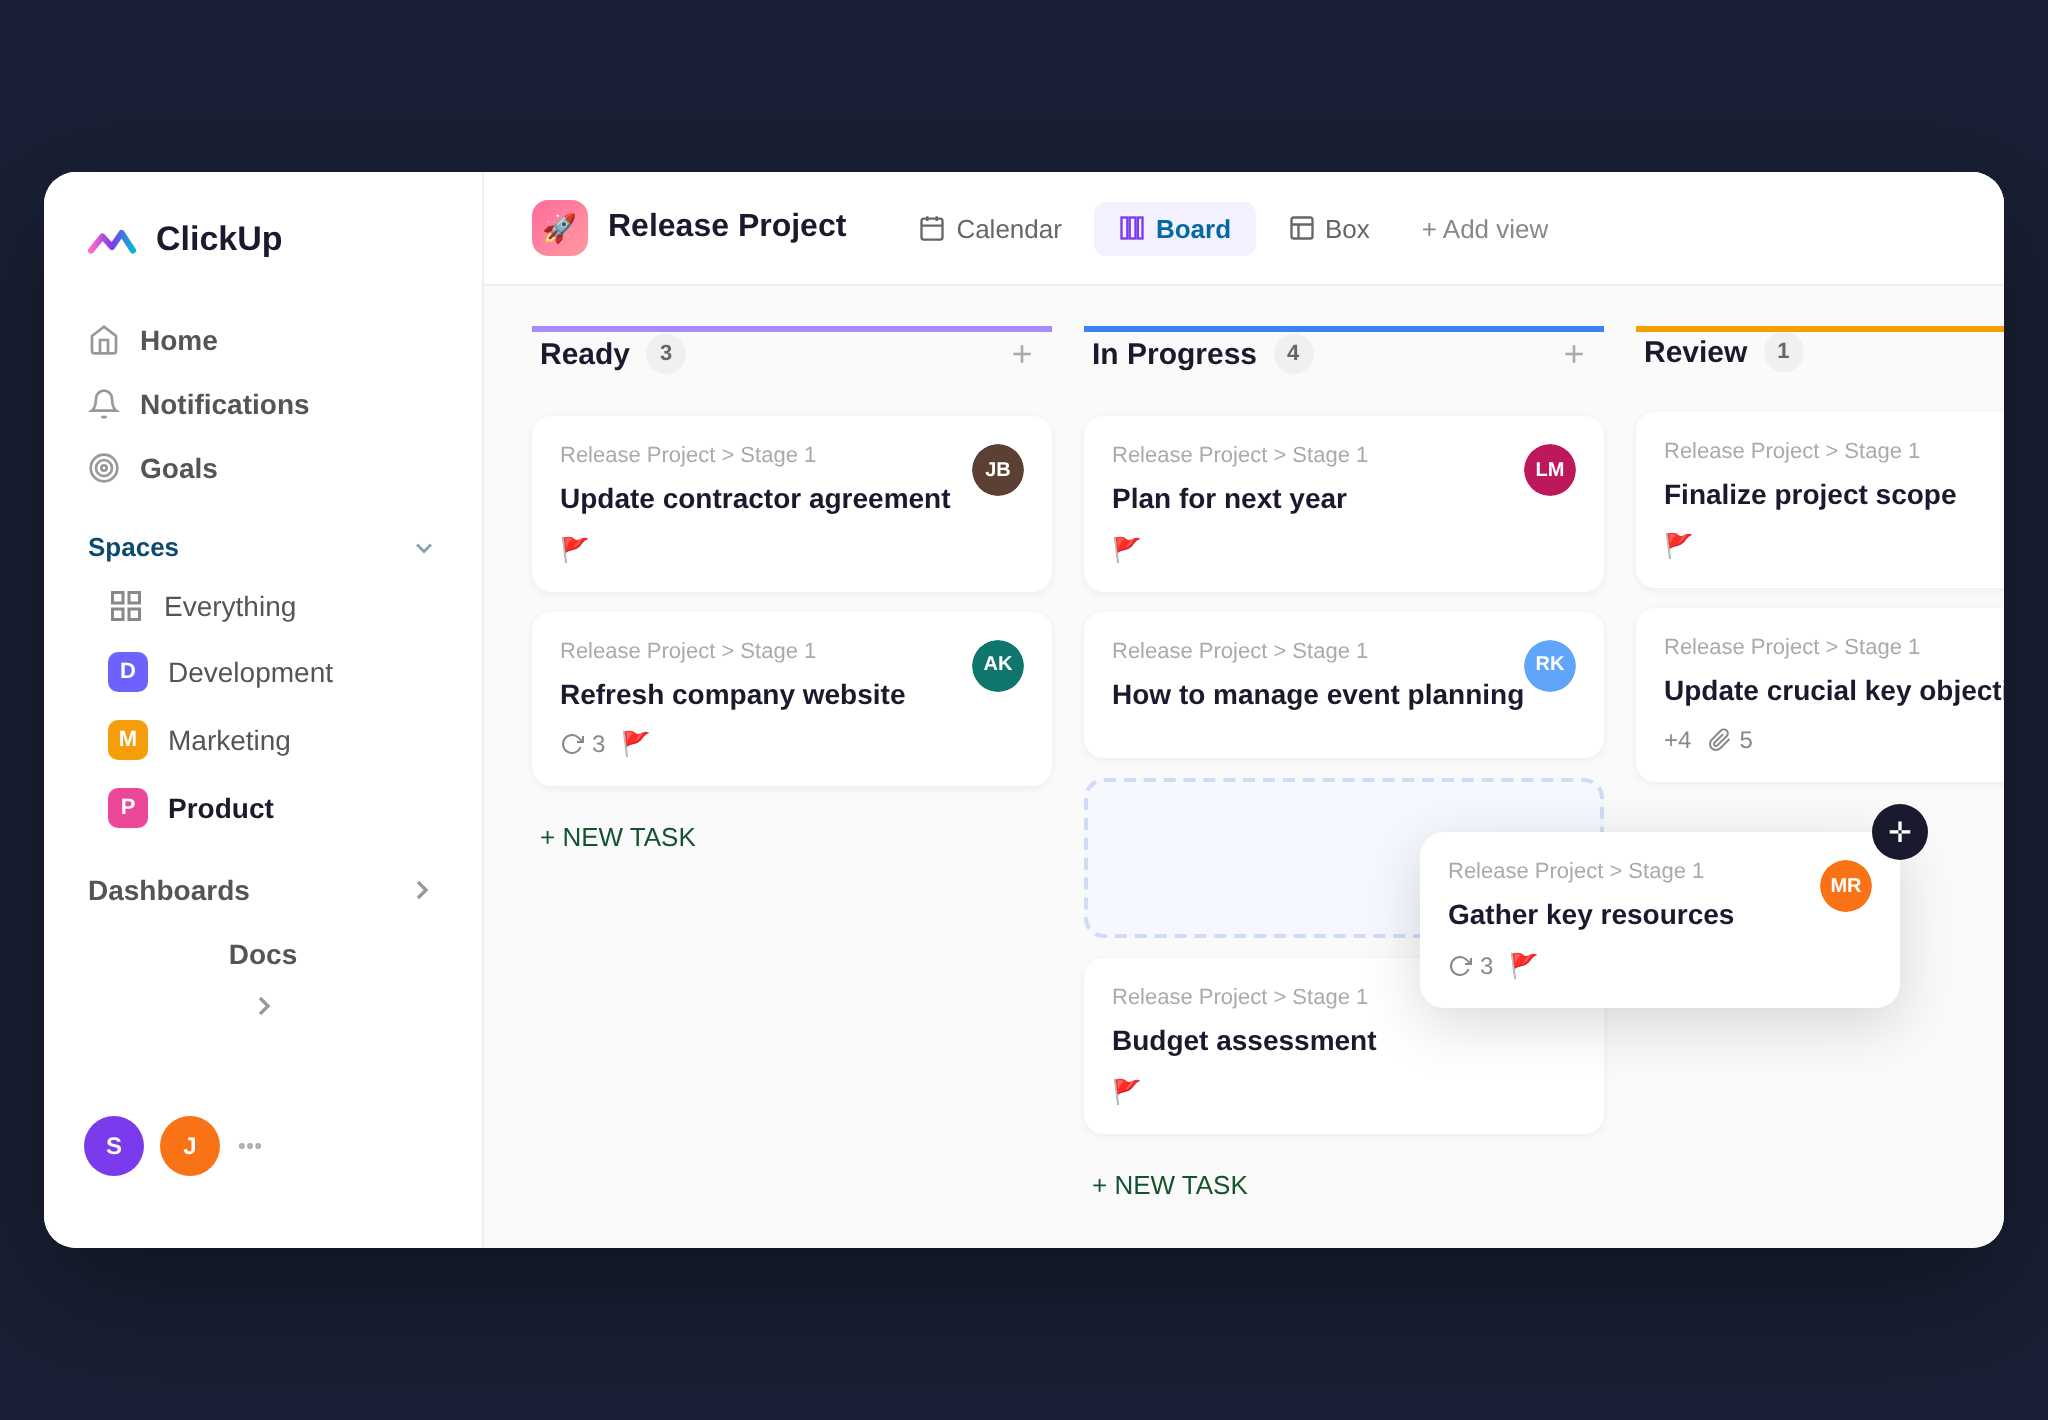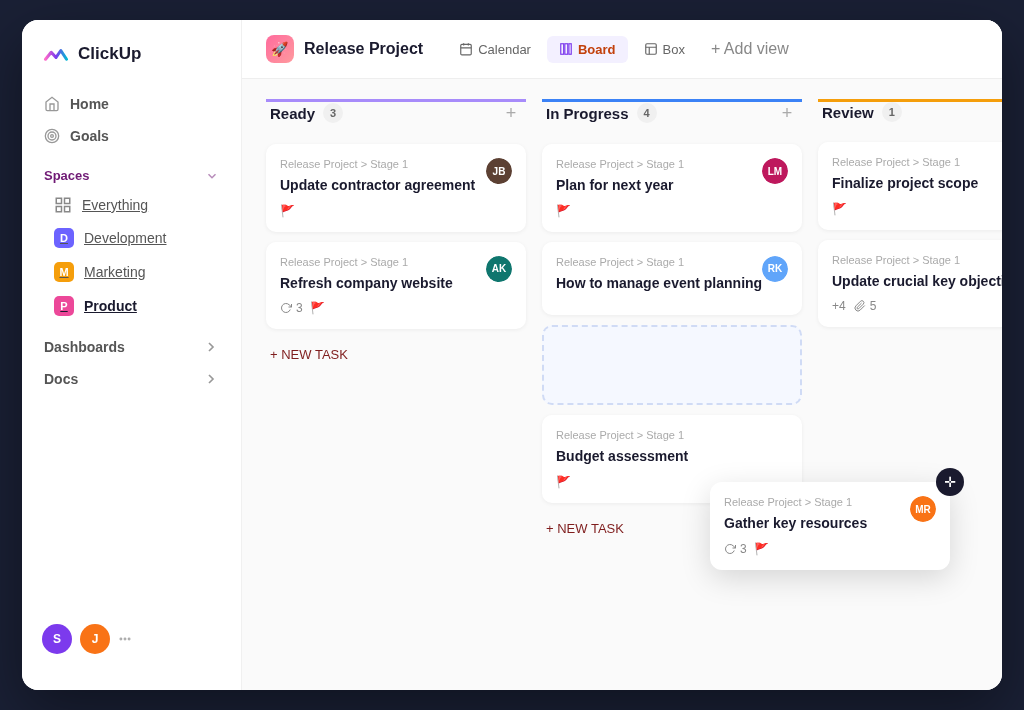--- a/index.html
+++ b/index.html
@@ -6,21 +6,21 @@
     body {
       background: #1a2035;
       display: flex;
       justify-content: center;
       align-items: center;
       min-height: 100vh;
       font-family: -apple-system, BlinkMacSystemFont, 'Segoe UI', sans-serif;
     }
     .app-container {
       width: 980px;
-      height: 670px;
+      height: 538px;
       background: #fff;
       border-radius: 16px;
       overflow: hidden;
       display: flex;
       box-shadow: 0 20px 60px rgba(0,0,0,0.4);
     }
     
     .sidebar {
       width: 220px;
       min-width: 220px;
@@ -61,34 +61,33 @@
       font-weight: bold;
     }
     .nav-item svg { width: 16px; height: 16px; opacity: 0.6; }
     .sidebar-section-header {
       display: flex;
       align-items: center;
       justify-content: space-between;
       padding: 16px 22px 6px 22px;
       font-size: 13px;
       font-weight: 600;
-      color: #701a75;
+      color: #0c4a6e;
     }
     .sidebar-section-header svg { width: 14px; height: 14px; opacity: 0.5; }
     .space-item {
       display: flex;
       align-items: center;
       gap: 10px;
       padding: 7px 12px;
       border-radius: 8px;
       cursor: pointer;
       font-size: 14px;
       color: #555;
       margin: 0 10px;
-      text-decoration: underline;
     }
     .space-badge {
       width: 20px;
       height: 20px;
       border-radius: 5px;
       display: flex;
       align-items: center;
       justify-content: center;
       font-size: 11px;
       font-weight: 700;
@@ -164,28 +163,28 @@
       align-items: center;
       gap: 5px;
       padding: 6px 12px;
       border-radius: 6px;
       font-size: 13px;
       color: #666;
       cursor: pointer;
       border: none;
       background: none;
     }
-    .view-btn.active { color: #c2410c; font-weight: 600; background: #f3f0ff; }
+    .view-btn.active { color: #0369a1; font-weight: 600; background: #f3f0ff; }
     .view-btn svg { width: 14px; height: 14px; }
     .add-view-btn {
       display: flex;
       align-items: center;
       gap: 4px;
       padding: 6px 10px;
-      font-size: 16px;
+      font-size: 13px;
       color: #888;
       cursor: pointer;
       border: none;
       background: none;
     }
     
     .board-area {
       flex: 1;
       overflow-x: auto;
       padding: 20px 24px;
@@ -283,21 +282,21 @@
       gap: 4px;
       font-size: 12px;
       color: #888;
     }
     .new-task-btn {
       display: flex;
       align-items: center;
       gap: 6px;
       padding: 8px 4px;
       font-size: 13px;
-      color: #7f1d1d;
+      color: #14532d;
       cursor: pointer;
       border: none;
       background: none;
     }
     
     .task-placeholder {
       background: #f5f8ff;
       border: 2px dashed #d0dbf5;
       border-radius: 10px;
       height: 80px;
@@ -369,20 +368,27 @@
     <div class="sidebar-nav">
       <div class="nav-item">
         <svg viewBox="0 0 24 24" fill="none" stroke="currentColor" stroke-width="2">
             <path d="M3 9l9-7 9 7v11a2 2 0 0 1-2 2H5a2 2 0 0 1-2-2z"></path>
             <polyline points="9 22 9 12 15 12 15 22"></polyline>
           </svg>
         <span>Home</span>
       </div>
       <div class="nav-item">
         <svg viewBox="0 0 24 24" fill="none" stroke="currentColor" stroke-width="2">
+            <path d="M18 8A6 6 0 0 0 6 8c0 7-3 9-3 9h18s-3-2-3-9"></path>
+            <path d="M13.73 21a2 2 0 0 1-3.46 0"></path>
+          </svg>
+        <span>Notifications</span>
+      </div>
+      <div class="nav-item">
+        <svg viewBox="0 0 24 24" fill="none" stroke="currentColor" stroke-width="2">
             <circle cx="12" cy="12" r="10"></circle>
             <circle cx="12" cy="12" r="6"></circle>
             <circle cx="12" cy="12" r="2"></circle>
           </svg>
         <span>Goals</span>
       </div>
     </div>
 
     <div class="sidebar-section-header">
       <span>Spaces</span>
@@ -415,21 +421,21 @@
       </div>
     </div>
 
     <div class="sidebar-bottom-nav">
       <div class="nav-item" style="justify-content:space-between;">
         <span>Dashboards</span>
         <svg width="14" height="14" viewBox="0 0 24 24" fill="none" stroke="currentColor" stroke-width="2.5">
             <polyline points="9 18 15 12 9 6"></polyline>
           </svg>
       </div>
-      <div class="nav-item" style="justify-content:space-between;">
+      <div class="nav-item" style="justify-content:space-between;flex-direction:column;">
         <span>Docs</span>
         <svg width="14" height="14" viewBox="0 0 24 24" fill="none" stroke="currentColor" stroke-width="2.5">
             <polyline points="9 18 15 12 9 6"></polyline>
           </svg>
       </div>
     </div>
 
     <div class="sidebar-footer">
       <div class="avatar" style="background:#7c3aed;">S</div>
       <div class="avatar" style="background:#f97316;">J</div>

